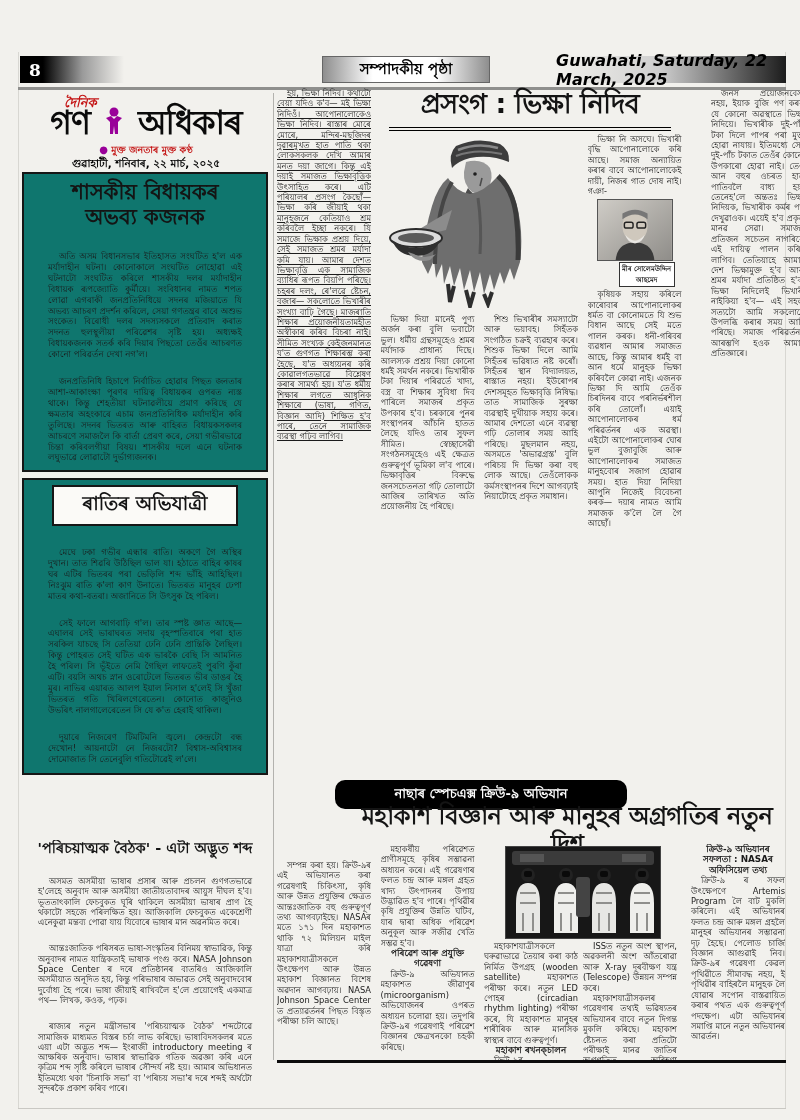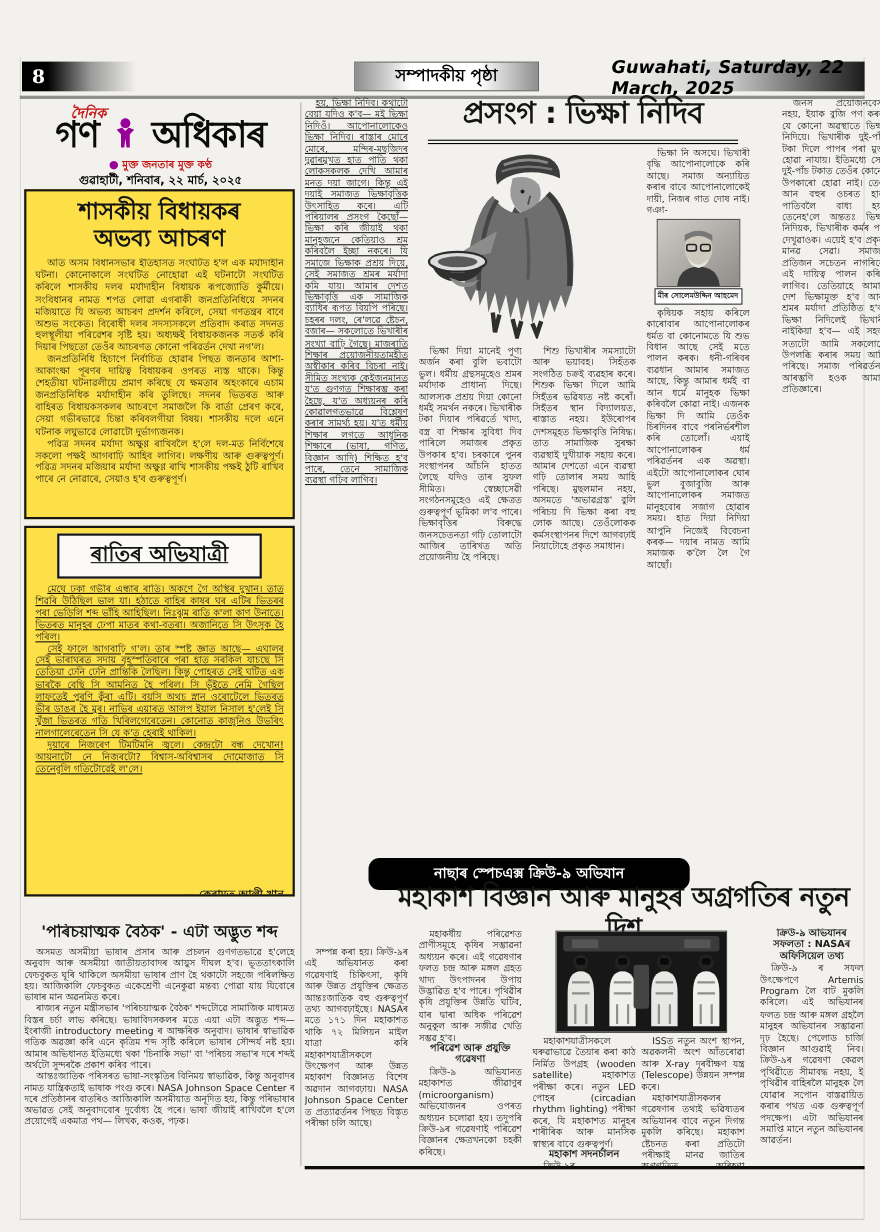--- a/index.html
+++ b/index.html
@@ -26,29 +26,29 @@
   
   .masthead { position:absolute; left:22px; top:93px; width:248px; height:76px; text-align:center; }
   .mast-daily { position:absolute; left:42px; top:0; color:#c41414; font-weight:800; font-style:italic; font-size:13px; }
   .mast-name { position:absolute; left:0; top:13px; width:248px; display:flex; justify-content:center; align-items:center; gap:12px; }
   .mast-word { font-size:33px; font-weight:800; letter-spacing:-1px; color:#0a0a0a; line-height:34px; }
   .mast-tag { position:absolute; left:0; top:50px; width:248px; color:#c41414; font-weight:800; font-size:9.5px; }
   .mast-tag .dot { color:#990099; font-size:10px; }
   .mast-date { position:absolute; left:0; top:63px; width:248px; color:#000; font-weight:800; font-size:10.5px; }
 
   
-  .boxed { position:absolute; left:22px; width:246px; border:2px solid #161616; background:#fde047; overflow:hidden; }
+  .boxed { position:absolute; left:22px; width:246px; border:2px solid #161616; background:#0f766e; overflow:hidden; }
   .ed-box { top:172px; height:300px; padding:4px 8px; }
   .ed-title { text-align:center; font-size:21px; line-height:25px; font-weight:800; margin:2px 0 5px; }
   .ed-title span { display:block; }
-  .night-box { top:478px; height:337px; padding:3px 8px 4px;text-decoration:underline; }
+  .night-box { top:478px; height:297px; padding:3px 8px 4px; }
   .night-title-box { width:186px; margin:2px auto 5px; border:2px solid #161616; text-align:center;
      font-size:19px; font-weight:800; padding:2px 0 3px; background:#fbfaf7; }
   .body-sm { font-size:8.6px; line-height:10.9px; text-align:justify; color:#1a1a1a; overflow:hidden; }
-  .body-sm p { text-indent:11px; margin:0; }
+  .body-sm p { text-indent:11px; margin:16px; }
   .ed-body { height:232px; }
   .night-body { height:272px; }
   .byline { text-align:right; font-weight:800; font-size:10px; margin-top:2px; }
 
   .baithak { position:absolute; left:22px; top:840px; width:246px; height:266px; overflow:hidden; }
   .baithak h3 { text-align:center; font-size:14.5px; font-weight:800; line-height:17px; margin-bottom:3px; }
   .baithak .body-sm { font-size:8.3px; line-height:10.3px; height:243px; }
 
   .vdiv { position:absolute; left:273px; top:93px; width:1px; height:967px; background:#b3b2ae; }
 
@@ -63,21 +63,21 @@
   .col p { text-indent:10px; margin:0; }
   .c1 { left:0;     top:0;    height:686px;text-decoration:underline; }
   .c2 { left:103.5px; top:226px; height:460px; }
   .c3 { left:207px; top:226px; height:460px; }
   .c4 { left:310.5px; top:46px; height:640px; }
   .c5 { left:434px; top:0;    height:686px; }
   .beggar { position:absolute; left:101px; top:46px; width:197px; height:174px; }
   .auth1 { width:80px; margin:3px auto 2px; }
   .auth1 svg { display:block; width:76px; height:62px; margin:0 auto; border:1px solid #555; }
   .auth-cap { border:1px solid #333; font-size:6.8px; font-weight:800; text-align:center;
-    padding:1px 0; margin-top:1px; background:#fff; text-indent:0 !important; }
+    padding:1px 0; margin-top:1px; background:#fff; text-indent:0 !important;margin-left:24px; }
 
   
   .space { position:absolute; left:277px; top:780px; width:508px; height:282px; }
   .kicker { position:absolute; left:58px; top:0; width:292px; height:29px; background:#000;
     border-radius:10px; color:#fff; font-weight:800; font-size:13px; display:flex;
     align-items:center; justify-content:center; }
   .space-head { position:absolute; left:72px; top:22px; width:436px; text-align:center;
     font-size:24px; font-weight:800; line-height:28px; letter-spacing:-0.5px; }
   .auth2 { position:absolute; left:0; top:3px; width:94px; text-align:center; }
   .auth2 svg { display:block; width:60px; height:55px; margin:0 auto; border:1px solid #555; }
@@ -123,21 +123,21 @@
     <span>মুক্ত জনতাৰ মুক্ত কণ্ঠ</span>
   </div>
   <div class="mast-date">গুৱাহাটী, শনিবাৰ, ২২ মাৰ্চ, ২০২৫</div>
 </div>
 
 <div class="vdiv"></div>
 
 <div class="boxed ed-box">
   <h2 class="ed-title">
     <span>শাসকীয় বিধায়কৰ</span>
-    <span>অভব্য আচৰণ</span>
+    <span>অভব্য কজনক</span>
   </h2>
   <div class="body-sm ed-body">
       <p>অতি অসম বিধানসভাৰ ইতিহাসত সংঘটিত হ'ল এক মৰ্যাদাহীন ঘটনা। কোনোকালে সংঘটিত নোহোৱা এই ঘটনাটো সংঘটিত কৰিলে শাসকীয় দলৰ মৰ্যাদাহীন বিধায়ক ৰূপজ্যোতি কুৰ্মীয়ে। সংবিধানৰ নামত শপত লোৱা এগৰাকী জনপ্ৰতিনিধিয়ে সদনৰ মজিয়াতে যি অভব্য আচৰণ প্ৰদৰ্শন কৰিলে, সেয়া গণতন্ত্ৰৰ বাবে অশুভ সংকেত। বিৰোধী দলৰ সদস্যসকলে প্ৰতিবাদ কৰাত সদনত হুলস্থূলীয়া পৰিৱেশৰ সৃষ্টি হয়। অধ্যক্ষই বিধায়কজনক সতৰ্ক কৰি দিয়াৰ পিছতো তেওঁৰ আচৰণত কোনো পৰিৱৰ্তন দেখা নগ'ল।</p>
       <p>জনপ্ৰতিনিধি হিচাপে নিৰ্বাচিত হোৱাৰ পিছত জনতাৰ আশা-আকাংক্ষা পূৰণৰ দায়িত্ব বিধায়কৰ ওপৰত ন্যস্ত থাকে। কিন্তু শেহতীয়া ঘটনাৱলীয়ে প্ৰমাণ কৰিছে যে ক্ষমতাৰ অহংকাৰে এচাম জনপ্ৰতিনিধিক মৰ্যাদাহীন কৰি তুলিছে। সদনৰ ভিতৰত আৰু বাহিৰত বিধায়কসকলৰ আচৰণে সমাজলৈ কি বাৰ্তা প্ৰেৰণ কৰে, সেয়া গভীৰভাৱে চিন্তা কৰিবলগীয়া বিষয়। শাসকীয় দলে এনে ঘটনাক লঘুভাৱে লোৱাটো দুৰ্ভাগ্যজনক।</p>
       <p>পৱিত্ৰ সদনৰ মৰ্যাদা অক্ষুণ্ণ ৰাখিবলৈ হ'লে দল-মত নিৰ্বিশেষে সকলো পক্ষই আগবাঢ়ি আহিব লাগিব। লক্ষণীয় আৰু গুৰুত্বপূৰ্ণ। পৱিত্ৰ সদনৰ মজিয়াৰ মৰ্যাদা অক্ষুণ্ণ ৰাখি শাসকীয় পক্ষই ঠুটি ৰাখিব পাৰে নে নোৱাৰে, সেয়াও হ'ব গুৰুত্বপূৰ্ণ।</p>
     </div>
 </div>
 
 <div class="boxed night-box">
   <div class="night-title-box">ৰাতিৰ অভিযাত্ৰী</div>
@@ -146,22 +146,22 @@
       <p>সেই ফালে আগবাঢ়ি গ'ল। তাৰ স্পষ্ট জ্ঞাত আছে— এঘালৰ সেই ভাৰাঘৰত সদায় বৃহস্পতিবাৰে পৰা হাত সৰকিল যাচছে সি তেতিয়া ঢেনি ঢেনি প্ৰান্তিকি লৈছিল। কিন্তু পোহৰত সেই ঘটিত এক ভাৰকৈ বেছি সি আমনিত হৈ পৰিল। সি ভূঁইতে নেমি গৈছিল লাফতেই পুৰণি কুঁৰা এটি। বয়সি অথচ স্নান ওৰোটেলে ভিতৰত ভীৰ ডাঙৰ হৈ মুৰ। নাভিৰ এয়াৰত আলপ ইয়াল নিসাল হ'লেই সি খুঁজা ভিতৰত গতি খিৰিলগেৰেতেন। কোনোত কাজুনিও উভৰিৎ নালগালেৰেতেন সি যে ক'ত হেৰাই থাকিল।</p>
       <p>দুয়াৰে নিজৰেণ টিমটিমনি জ্বলে। কেন্দ্ৰটো বন্ধ দেখোন! আয়নাটো নে নিজৰটো? বিশ্বাস-অবিশ্বাসৰ দোমোজাত সি তেনেবুলি গতিটোৱেই ল'লে।</p>
     </div>
   <div class="byline">— কেৰামত আলী খান</div>
 </div>
 
 <div class="baithak">
   <h3>'পৰিচয়াত্মক বৈঠক' - এটা অদ্ভুত শব্দ</h3>
   <div class="body-sm">
       <p>অসমত অসমীয়া ভাষাৰ প্ৰসাৰ আৰু প্ৰচলন গুণগতভাৱে হ'লেহে অনুবাদ আৰু অসমীয়া জাতীয়তাবাদৰ আয়ুস দীঘল হ'ব। ভূততাৎকালি ফেচবুকত ঘূৰি থাকিলে অসমীয়া ভাষাৰ প্ৰাণ হৈ থকাটো সহজে পৰিলক্ষিত হয়। আজিকালি ফেচবুকত একেশ্ৰেণী এনেকুৱা মন্তব্য পোৱা যায় যিবোৰে ভাষাৰ মান অৱনমিত কৰে।</p>
+      <p>আন্তঃজাতিক পৰিসৰত ভাষা-সংস্কৃতিৰ বিনিময় স্বাভাৱিক, কিন্তু অনুবাদৰ নামত যান্ত্ৰিকতাই ভাষাক পংগু কৰে। NASA Johnson Space Center ৰ দৰে প্ৰতিষ্ঠানৰ বাতৰিও আজিকালি অসমীয়াত অনূদিত হয়, কিন্তু পৰিভাষাৰ অভাৱত সেই অনুবাদবোৰ দুৰ্বোধ্য হৈ পৰে। ভাষা জীয়াই ৰাখিবলৈ হ'লে প্ৰয়োগেই একমাত্ৰ পথ— লিখক, কওক, পঢ়ক।</p>
       <p>ৰাজ্যৰ নতুন মন্ত্ৰীসভাৰ 'পৰিচয়াত্মক বৈঠক' শব্দটোৱে সামাজিক মাধ্যমত বিস্তৰ চৰ্চা লাভ কৰিছে। ভাষাবিদসকলৰ মতে এয়া এটা অদ্ভুত শব্দ— ইংৰাজী introductory meeting ৰ আক্ষৰিক অনুবাদ। ভাষাৰ স্বাভাৱিক গতিক অৱজ্ঞা কৰি এনে কৃত্ৰিম শব্দ সৃষ্টি কৰিলে ভাষাৰ সৌন্দৰ্য নষ্ট হয়। আমাৰ অভিধানত ইতিমধ্যে থকা 'চিনাকি সভা' বা 'পৰিচয় সভা'ৰ দৰে শব্দই অৰ্থটো সুন্দৰকৈ প্ৰকাশ কৰিব পাৰে।</p>
-      <p>আন্তঃজাতিক পৰিসৰত ভাষা-সংস্কৃতিৰ বিনিময় স্বাভাৱিক, কিন্তু অনুবাদৰ নামত যান্ত্ৰিকতাই ভাষাক পংগু কৰে। NASA Johnson Space Center ৰ দৰে প্ৰতিষ্ঠানৰ বাতৰিও আজিকালি অসমীয়াত অনূদিত হয়, কিন্তু পৰিভাষাৰ অভাৱত সেই অনুবাদবোৰ দুৰ্বোধ্য হৈ পৰে। ভাষা জীয়াই ৰাখিবলৈ হ'লে প্ৰয়োগেই একমাত্ৰ পথ— লিখক, কওক, পঢ়ক।</p>
     </div>
 </div>
 
 <div class="main-art">
   <div class="main-head">প্ৰসংগ : ভিক্ষা নিদিব</div>
   <div class="dbl-rule"></div>
 
   <div class="beggar">
     <svg width="197" height="174" viewBox="0 0 197 174">
 
@@ -271,21 +271,21 @@
   <div class="scol s1">
       <p>সম্পন্ন কৰা হয়। ক্ৰিউ-৯ৰ এই অভিযানত কৰা গৱেষণাই চিকিৎসা, কৃষি আৰু উন্নত প্ৰযুক্তিৰ ক্ষেত্ৰত আন্তঃজাতিক বহু গুৰুত্বপূৰ্ণ তথ্য আগবঢ়াইছে। NASAৰ মতে ১৭১ দিন মহাকাশত থাকি ৭২ মিলিয়ন মাইল যাত্ৰা কৰি মহাকাশযাত্ৰীসকলে উৎক্ষেপণ আৰু উন্নত মহাকাশ বিজ্ঞানত বিশেষ অৱদান আগবঢ়ায়। NASA Johnson Space Center ত প্ৰত্যাৱৰ্তনৰ পিছত বিস্তৃত পৰীক্ষা চলি আছে।</p>
     </div>
   <div class="scol s2">
     <p>মহাকৰ্ষীয় পৰিৱেশত প্ৰাণীসমূহে কৃষিৰ সম্ভাৱনা অধ্যয়ন কৰে। এই গৱেষণাৰ ফলত চন্দ্ৰ আৰু মঙ্গল গ্ৰহত খাদ্য উৎপাদনৰ উপায় উদ্ভাৱিত হ'ব পাৰে। পৃথিৱীৰ কৃষি প্ৰযুক্তিৰ উন্নতি ঘটিব, যাৰ দ্বাৰা অধিক পৰিৱেশ অনুকূল আৰু সজীৱ খেতি সম্ভৱ হ'ব।</p>
     <p class="sub-head">পৰিৱেশ আৰু প্ৰযুক্তি গৱেষণা</p>
     <p>ক্ৰিউ-৯ অভিযানত মহাকাশত জীৱাণুৰ (microorganism) অভিযোজনৰ ওপৰত অধ্যয়ন চলোৱা হয়। তদুপৰি ক্ৰিউ-৯ৰ গৱেষণাই পৰিৱেশ বিজ্ঞানৰ ক্ষেত্ৰখনকো চহকী কৰিছে।</p>
   </div>
   <div class="scol s3">
     <p>মহাকাশযাত্ৰীসকলে ঘৰুৱাভাৱে তৈয়াৰ কৰা কাঠ নিৰ্মিত উপগ্ৰহ (wooden satellite) মহাকাশত পৰীক্ষা কৰে। নতুন LED পোহৰ (circadian rhythm lighting) পৰীক্ষা কৰে, যি মহাকাশত মানুহৰ শাৰীৰিক আৰু মানসিক স্বাস্থ্যৰ বাবে গুৰুত্বপূৰ্ণ।</p>
-    <p class="sub-head">মহাকাশ সদনৰ্চালন</p>
+    <p class="sub-head">মহাকাশ ৰখনক্চালন</p>
     <p>ক্ৰিউ-৯ৰ মহাকাশযাত্ৰীসকলে বহু পৰিমাণে Spacewalk (Extravehicular Activity) সম্পন্ন কৰে। সুনীতা উইলিয়ামছে মহাকাশ খোজ কঢ়াৰ ক্ষেত্ৰত নতুন ৰেকৰ্ড গঢ়ে, য'ত মুঠ ৬২ ঘণ্টা ৯ মিনিট মহাকাশত অতিবাহিত কৰে।</p>
   </div>
   <div class="scol s4">
     <p>ISSত নতুন অংশ স্থাপন, অৱকলনী অংশ আঁতৰোৱা আৰু X-ray দূৰবীক্ষণ যন্ত্ৰ (Telescope) উন্নয়ন সম্পন্ন কৰে।</p>
     <p>মহাকাশযাত্ৰীসকলৰ গৱেষণাৰ তথ্যই ভৱিষ্যতৰ অভিযানৰ বাবে নতুন দিগন্ত মুকলি কৰিছে। মহাকাশ ষ্টেচনত কৰা প্ৰতিটো পৰীক্ষাই মানৱ জাতিৰ অগ্ৰগতিত অৰিহণা যোগাইছে। ই মানুহৰ জীৱনলৈ উন্নতি আনিব পাৰে।</p>
   </div>
   <div class="scol s5">
     <p class="sub-head">ক্ৰিউ-৯ অভিযানৰ সফলতা : NASAৰ অফিসিয়েল তথ্য</p>
     <p>ক্ৰিউ-৯ ৰ সফল উৎক্ষেপণে Artemis Program লৈ বাট মুকলি কৰিলে। এই অভিযানৰ ফলত চন্দ্ৰ আৰু মঙ্গল গ্ৰহলৈ মানুহৰ অভিযানৰ সম্ভাৱনা দৃঢ় হৈছে। পেলোড চাৰ্জি বিজ্ঞান আগুৱাই নিব। ক্ৰিউ-৯ৰ গৱেষণা কেৱল পৃথিৱীতে সীমাবদ্ধ নহয়, ই পৃথিৱীৰ বাহিৰলৈ মানুহক লৈ যোৱাৰ সপোন বাস্তৱায়িত কৰাৰ পথত এক গুৰুত্বপূৰ্ণ পদক্ষেপ। এটা অভিযানৰ সমাপ্তি মানে নতুন অভিযানৰ আৱৰ্তন।</p>
   </div>

